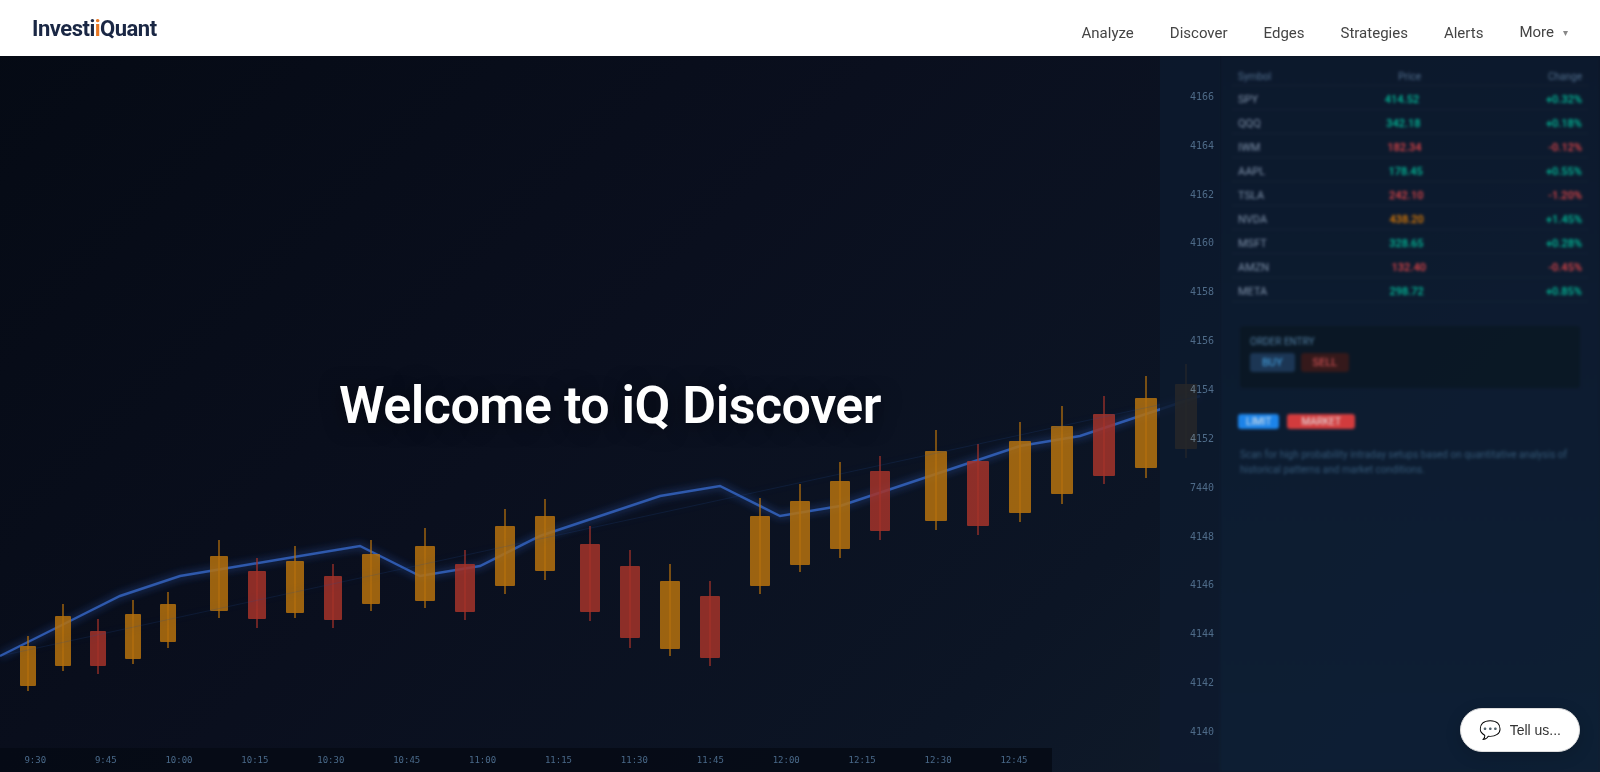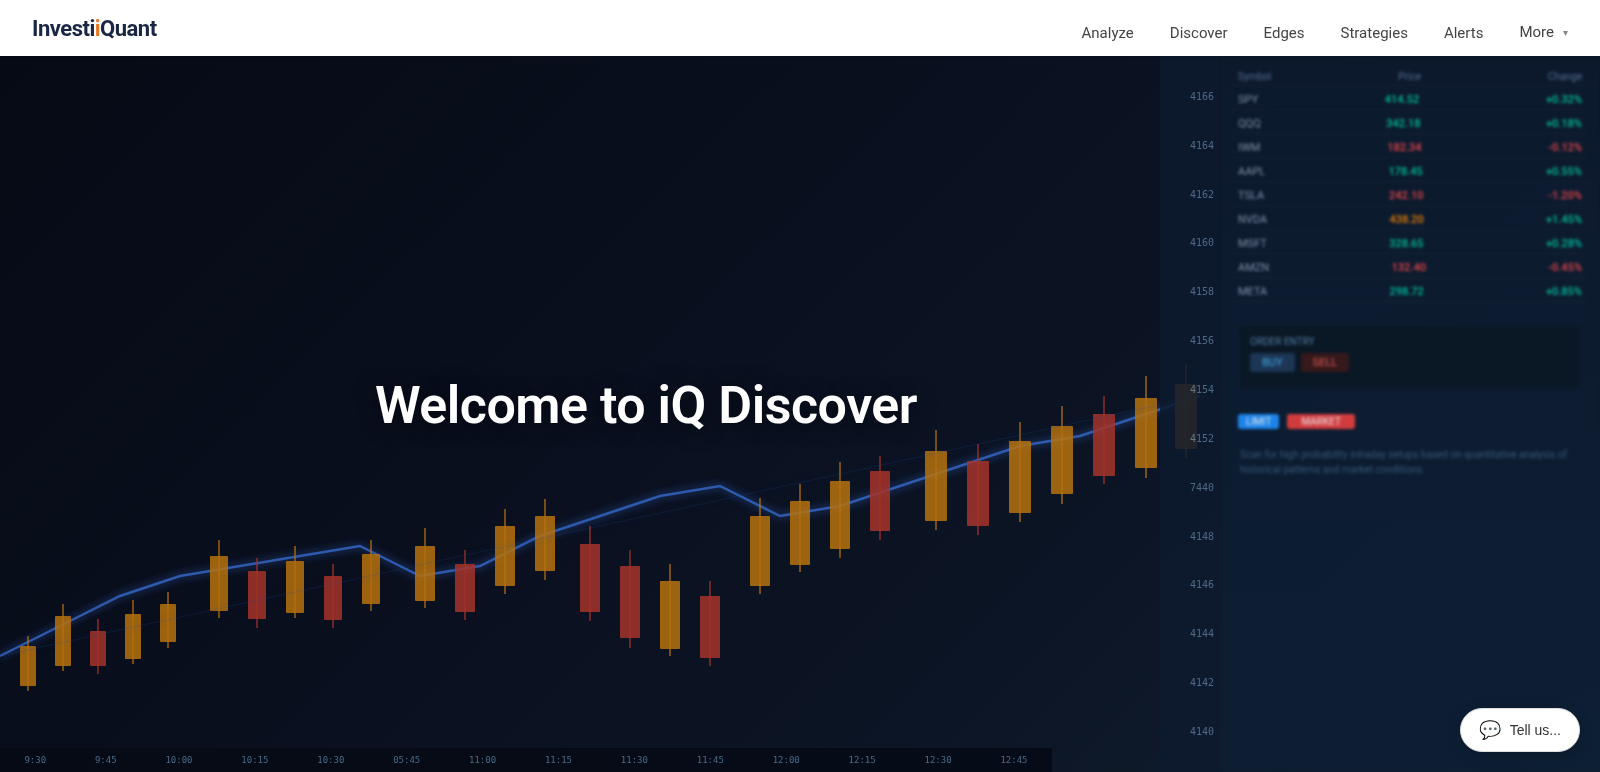--- a/index.html
+++ b/index.html
@@ -178,26 +178,24 @@
     }
 
     
     .hero-content {
       position: absolute;
       top: 56px;
       left: 0;
       width: 1220px;
       height: 716px;
       display: flex;
-      flex-direction: row;
-      align-items: center;
+      flex-direction: column;
       justify-content: center;
       text-align: center;
       z-index: 10;
-      margin-left: 36px;
     }
 
     .hero-title {
       font-size: 52px;
       font-weight: 600;
       color: #ffffff;
       letter-spacing: -0.5px;
       margin-bottom: 18px;
       text-shadow: 0 2px 20px rgba(0,0,0,0.5);
     }
@@ -474,21 +472,21 @@
   <div class="hero-content">
     <h1 class="hero-title">Welcome to iQ Discover</h1>
   </div>
 
   <div class="time-axis">
     <span class="time-tick">9:30</span>
     <span class="time-tick">9:45</span>
     <span class="time-tick">10:00</span>
     <span class="time-tick">10:15</span>
     <span class="time-tick">10:30</span>
-    <span class="time-tick">05:45</span>
+    <span class="time-tick">10:45</span>
     <span class="time-tick">11:00</span>
     <span class="time-tick">11:15</span>
     <span class="time-tick">11:30</span>
     <span class="time-tick">11:45</span>
     <span class="time-tick">12:00</span>
     <span class="time-tick">12:15</span>
     <span class="time-tick">12:30</span>
     <span class="time-tick">12:45</span>
   </div>
 </div>

